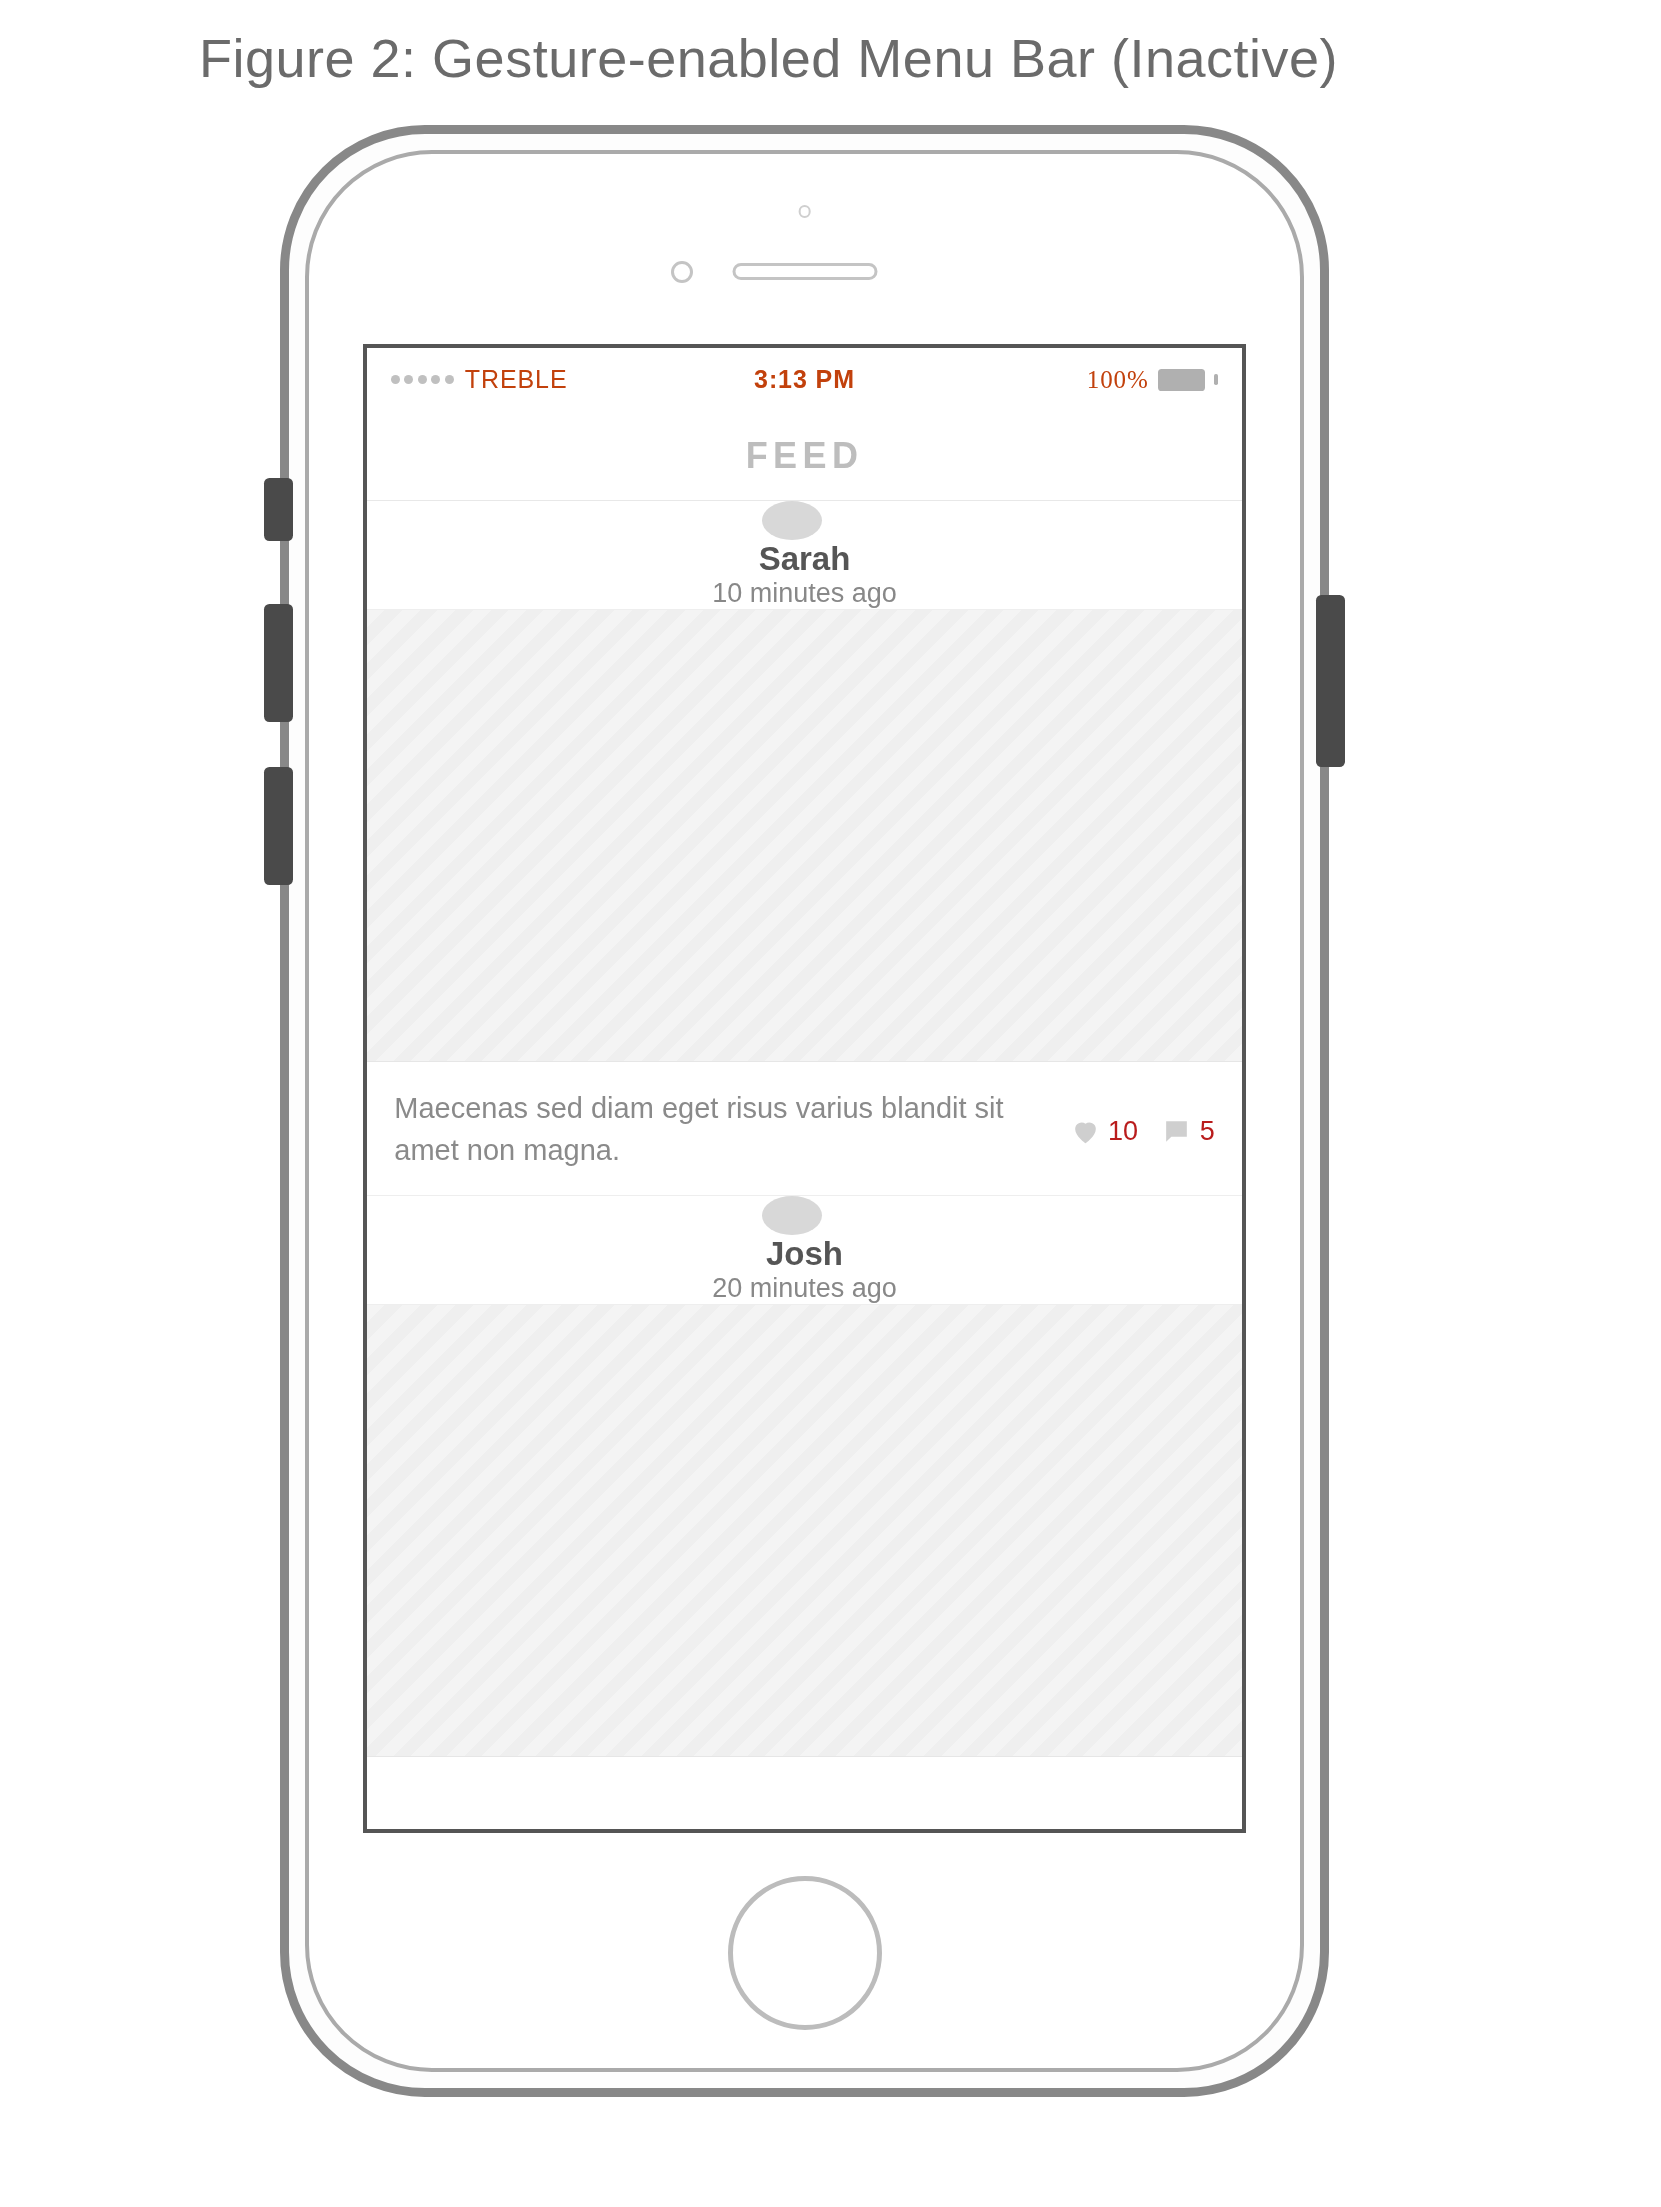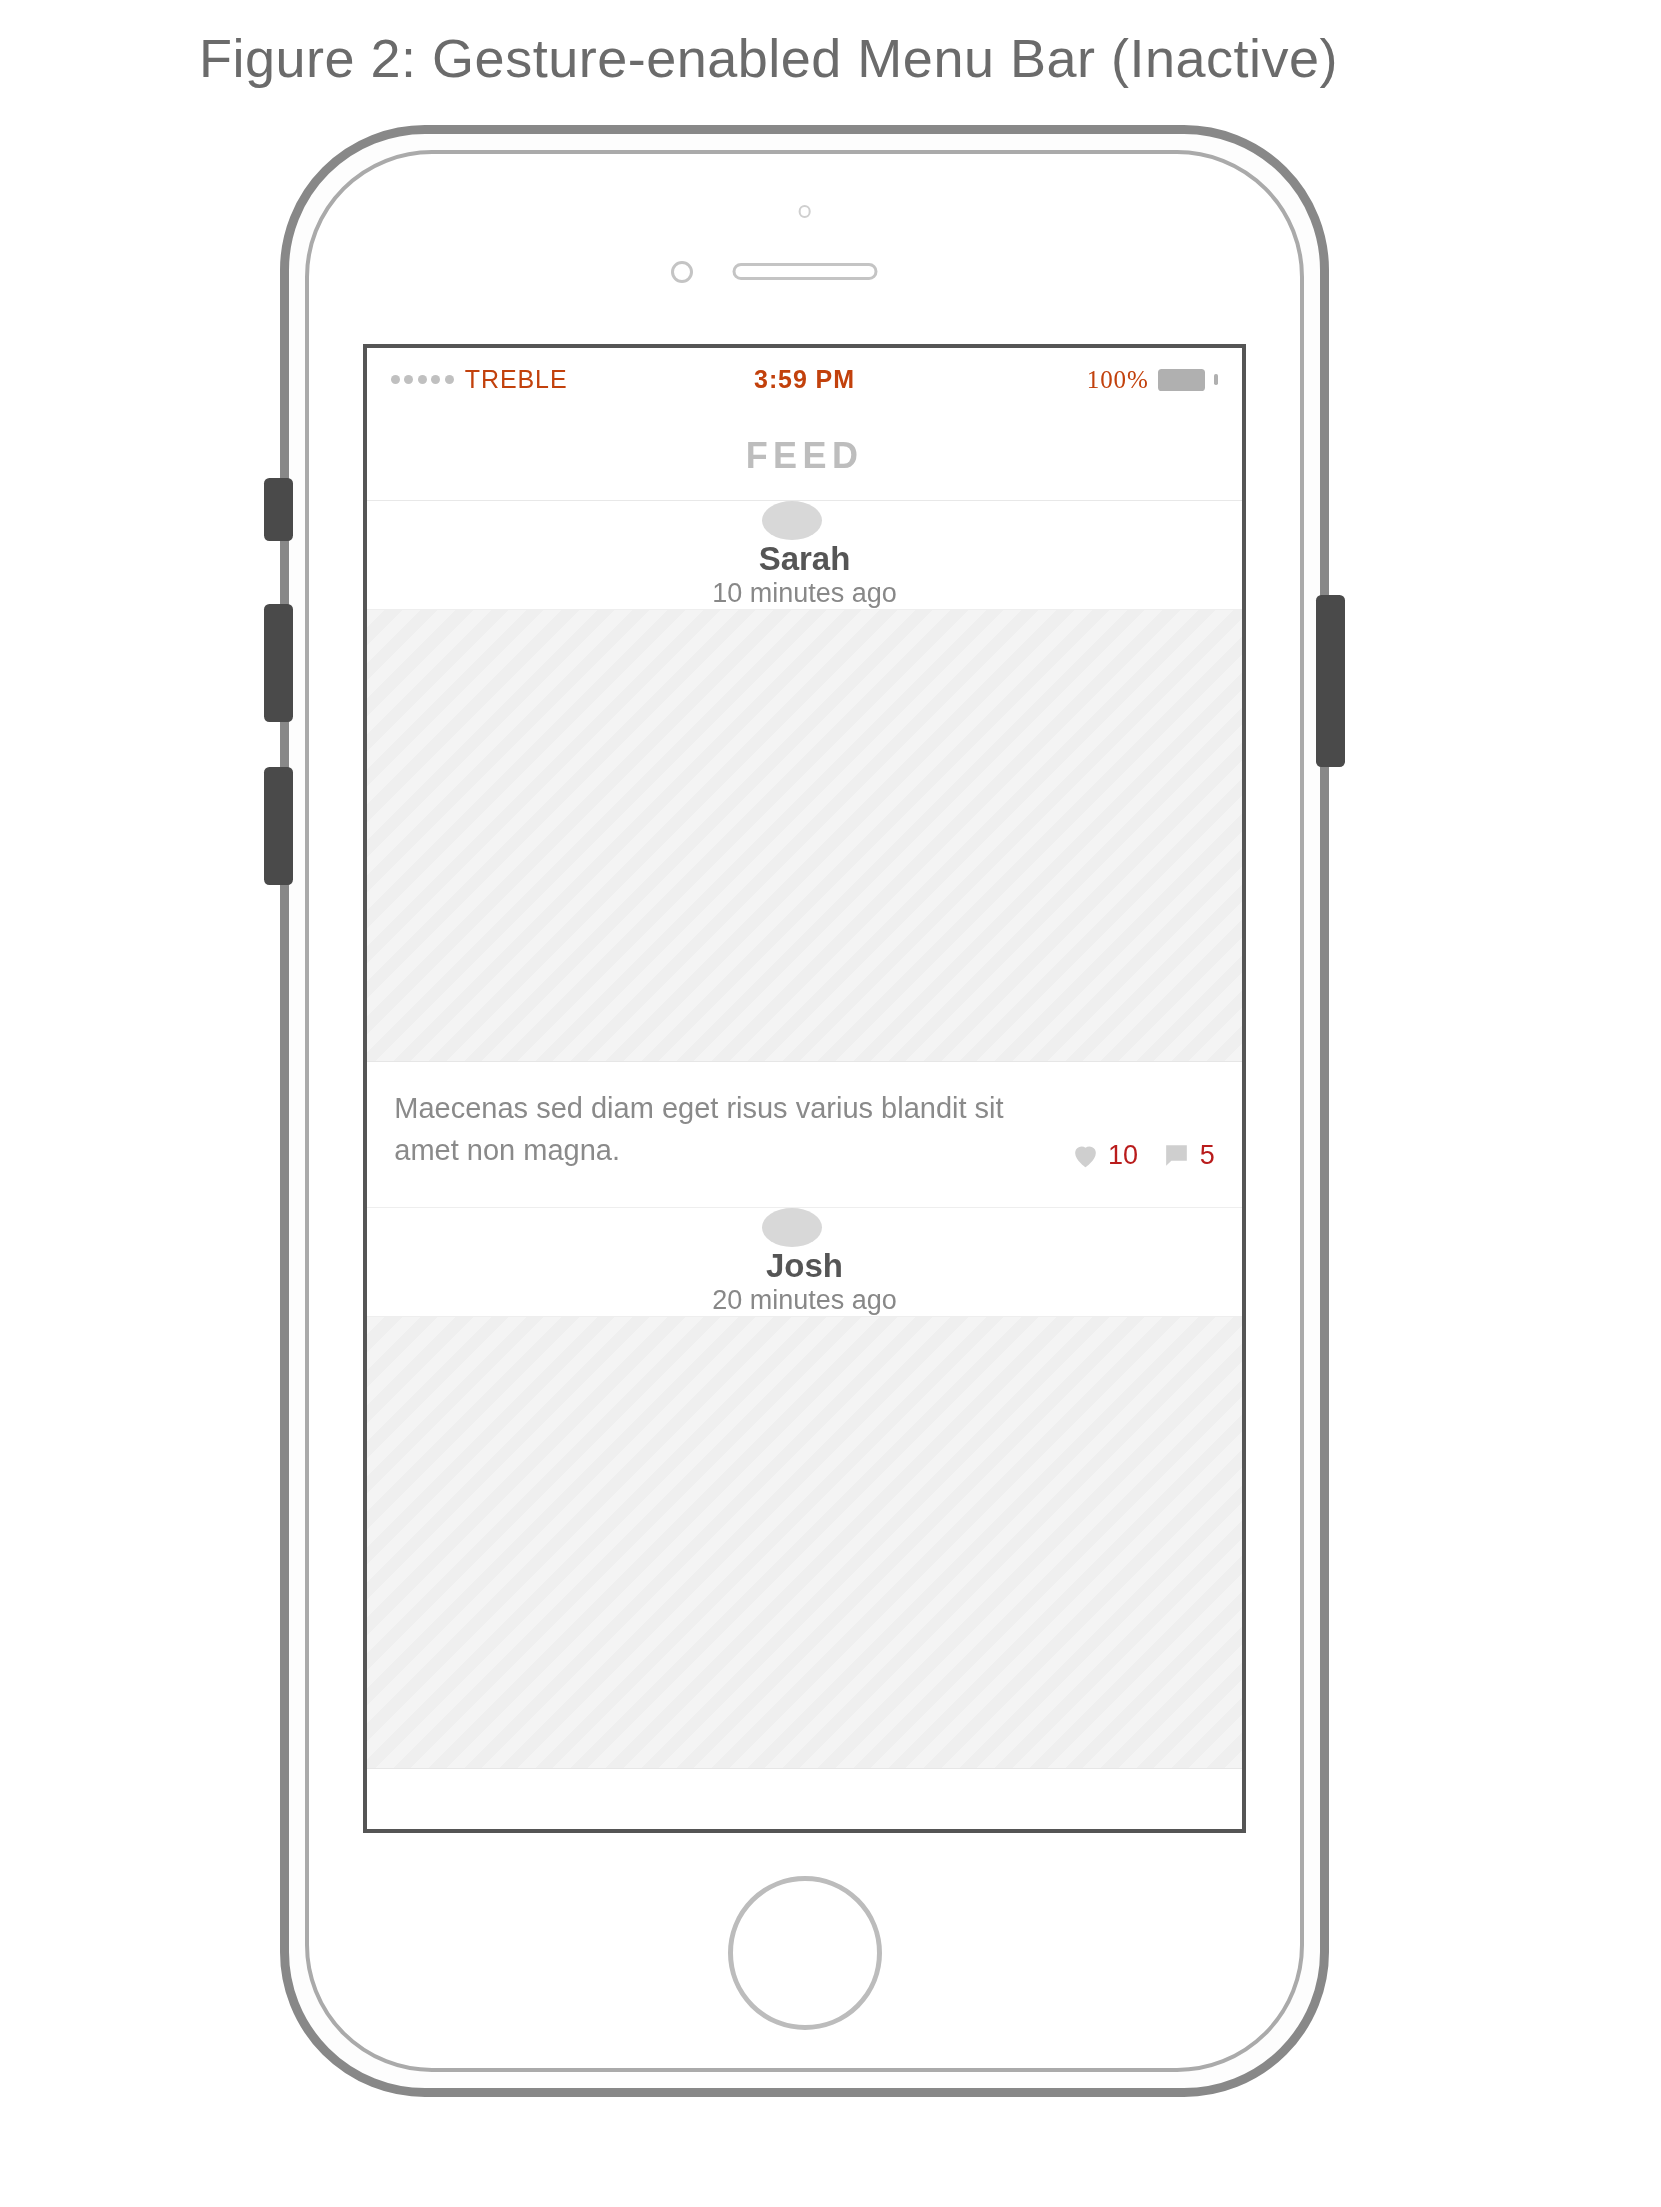--- a/index.html
+++ b/index.html
@@ -137,22 +137,22 @@
   .timeago {
     font-size: 27px; color: #888;
   }
   .post-image {
     height: 452px;
     background:
       repeating-linear-gradient(135deg, #f4f4f4 0 12.7px, #efefef 12.7px 25px);
     border-bottom: 1.8px solid #e6e6e6;
   }
   .post-caption-row {
-    display: flex; align-items: flex-end;
-    padding: 25px 27px 36px 27px;
+    display: flex; align-items: center;
+    padding: 25px 27px 24px 27px;
     gap: 11px;
     border-bottom: 1.8px solid #eee;
   }
   .post-caption {
     font-size: 29px; color: #8a8a8a; line-height: 1.45;
     flex: 1;
   }
   .engagement {
     display: flex; align-items: center; gap: 23.5px;
     color: #b91c1c; font-size: 27px;
@@ -187,21 +187,21 @@
           <div class="status-left">
             <span class="signal-dots">
               <i></i>
                 <i></i>
                 <i></i>
                 <i></i>
                 <i></i>
             </span>
             <span>TREBLE</span>
           </div>
-          <div class="status-time">3:59 PM</div>
+          <div class="status-time">3:13 PM</div>
           <div class="status-right">
             <span>100%</span>
             <span class="battery-body"></span>
             <span class="battery-cap"></span>
           </div>
         </div>
 
         <div class="nav-header">FEED</div>
 
         <div class="feed">

